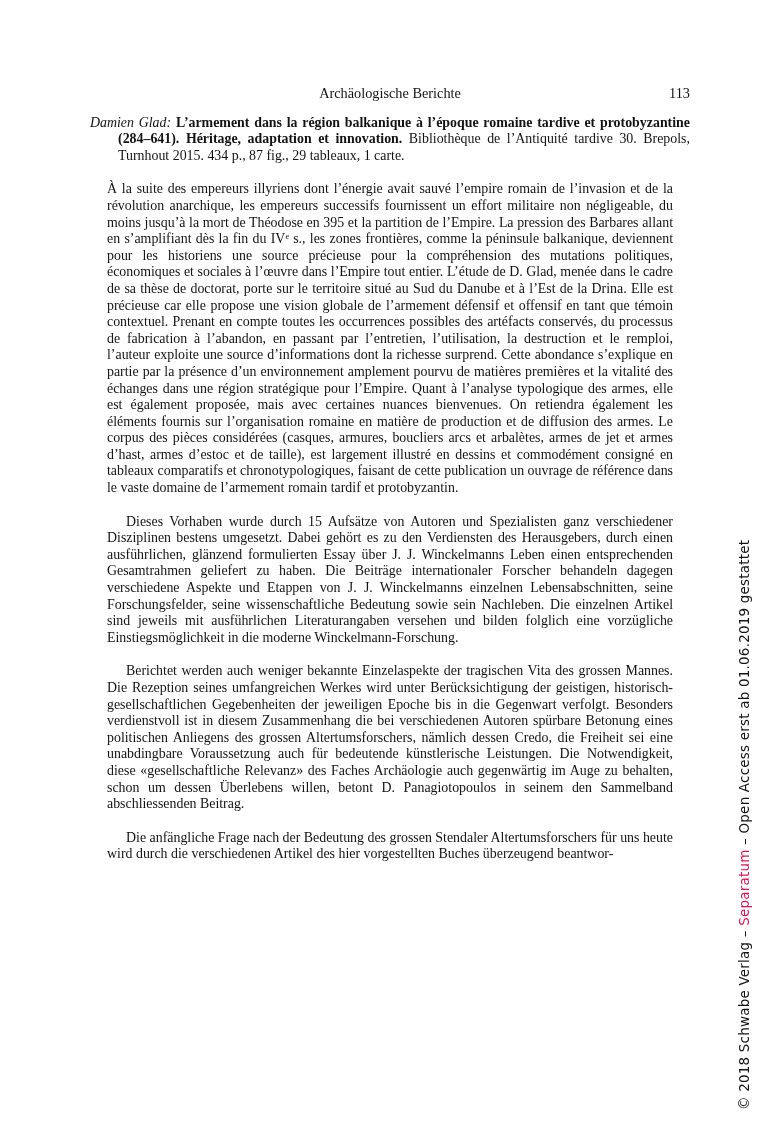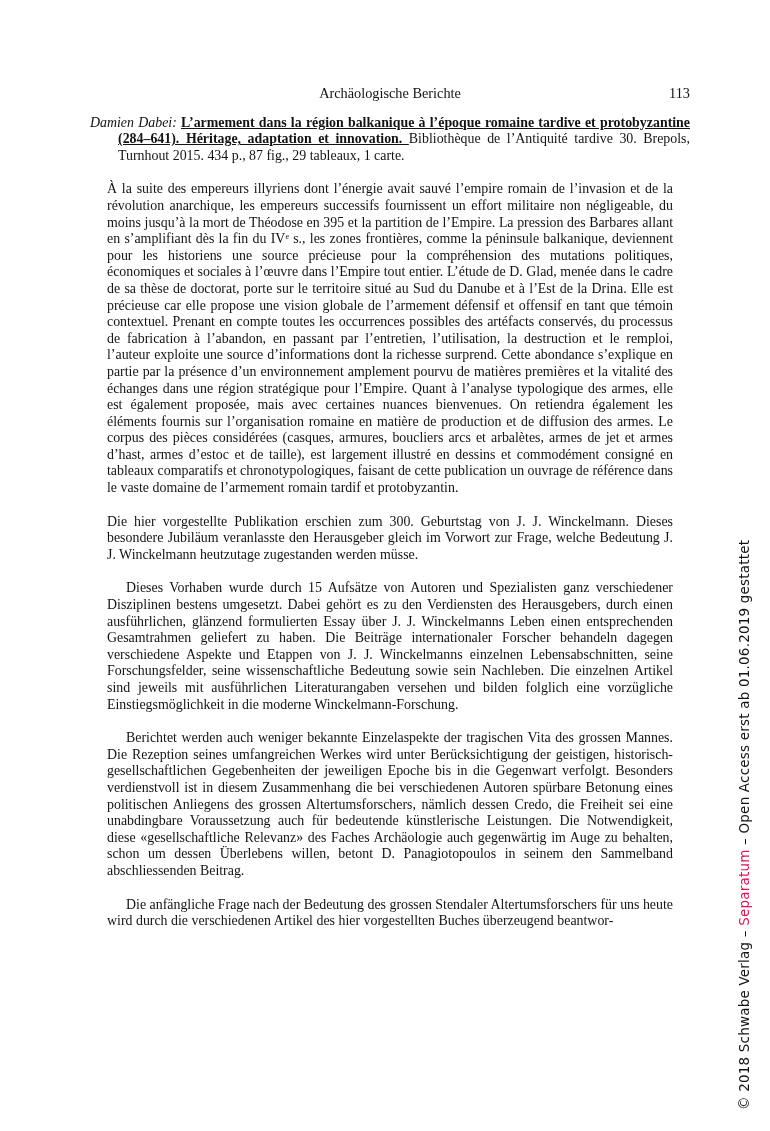--- a/index.html
+++ b/index.html
@@ -28,21 +28,21 @@
     position: absolute;
     right: 0; top: 0;
   }
   .citation {
     text-align: justify;
     padding-left: 28px;
     text-indent: -28px;
     margin: 0;
   }
   .citation .author { font-style: italic; }
-  .citation .title  { font-weight: bold; text-decoration: underline; }
+  .citation .title  { font-weight: bold; }
   .body-par {
     margin: 17px;
     text-align: justify;
   }
   .body-par.indent { text-indent: 19px; }
   .signature {
     margin: 0;
     text-align: right;
   }
   .review-2 { margin-top: 17px; }
@@ -64,26 +64,25 @@
 <body>
 
 <div class="content">
 
   <div class="page-header">
     <span>Archäologische Berichte</span>
     <span class="page-num">113</span>
   </div>
 
   <div class="review">
-    <p class="citation"><span class="author">Damien Dabei: </span><span></span><span class="title">L’armement dans la région balkanique à l’époque romaine tardive et protobyzantine (284–641). Héritage, adaptation et innovation. </span><span>Bibliothèque de l’Antiquité tardive 30. Brepols, Turnhout 2015. 434 p., 87 fig., 29 tableaux, 1 carte.</span></p>
+    <p class="citation"><span class="author">Damien Glad: </span><span></span><span class="title">L’armement dans la région balkanique à l’époque romaine tardive et protobyzantine (284–641). Héritage, adaptation et innovation. </span><span>Bibliothèque de l’Antiquité tardive 30. Brepols, Turnhout 2015. 434 p., 87 fig., 29 tableaux, 1 carte.</span></p>
     <p class="body-par">À la suite des empereurs illyriens dont l’énergie avait sauvé l’empire romain de l’invasion et de la révolution anarchique, les empereurs successifs fournissent un effort militaire non négligeable, du moins jusqu’à la mort de Théodose en 395 et la partition de l’Empire. La pression des Barbares allant en s’amplifiant dès la fin du IVᵉ s., les zones frontières, comme la péninsule balkanique, deviennent pour les historiens une source précieuse pour la compréhension des mutations politiques, économiques et sociales à l’œuvre dans l’Empire tout entier. L’étude de D. Glad, menée dans le cadre de sa thèse de doctorat, porte sur le territoire situé au Sud du Danube et à l’Est de la Drina. Elle est précieuse car elle propose une vision globale de l’armement défensif et offensif en tant que témoin contextuel. Prenant en compte toutes les occurrences possibles des artéfacts conservés, du processus de fabrication à l’abandon, en passant par l’entretien, l’utilisation, la destruction et le remploi, l’auteur exploite une source d’informations dont la richesse surprend. Cette abondance s’explique en partie par la présence d’un environnement amplement pourvu de matières premières et la vitalité des échanges dans une région stratégique pour l’Empire. Quant à l’analyse typologique des armes, elle est également proposée, mais avec certaines nuances bienvenues. On retiendra également les éléments fournis sur l’organisation romaine en matière de production et de diffusion des armes. Le corpus des pièces considérées (casques, armures, boucliers arcs et arbalètes, armes de jet et armes d’hast, armes d’estoc et de taille), est largement illustré en dessins et commodément consigné en tableaux comparatifs et chronotypologiques, faisant de cette publication un ouvrage de référence dans le vaste domaine de l’armement romain tardif et protobyzantin.</p>
   </div>
 
   <div class="review review-2">
-    <p class="body-par">Die hier vorgestellte Publikation erschien zum 300. Geburtstag von J. J. Winckelmann. Dieses besondere Jubiläum veranlasste den Herausgeber gleich im Vorwort zur Frage, welche Bedeutung J. J. Winckelmann heutzutage zugestanden werden müsse.</p>
     <p class="body-par indent">Dieses Vorhaben wurde durch 15 Aufsätze von Autoren und Spezialisten ganz verschiedener Disziplinen bestens umgesetzt. Dabei gehört es zu den Verdiensten des Herausgebers, durch einen ausführlichen, glänzend formulierten Essay über J. J. Winckelmanns Leben einen entsprechenden Gesamtrahmen geliefert zu haben. Die Beiträge internationaler Forscher behandeln dagegen verschiedene Aspekte und Etappen von J. J. Winckelmanns einzelnen Lebensabschnitten, seine Forschungsfelder, seine wissenschaftliche Bedeutung sowie sein Nachleben. Die einzelnen Artikel sind jeweils mit ausführlichen Literaturangaben versehen und bilden folglich eine vorzügliche Einstiegsmöglichkeit in die moderne Winckelmann-Forschung.</p>
     <p class="body-par indent">Berichtet werden auch weniger bekannte Einzelaspekte der tragischen Vita des grossen Mannes. Die Rezeption seines umfangreichen Werkes wird unter Berücksichtigung der geistigen, historisch-gesellschaftlichen Gegebenheiten der jeweiligen Epoche bis in die Gegenwart verfolgt. Besonders verdienstvoll ist in diesem Zusammenhang die bei verschiedenen Autoren spürbare Betonung eines politischen Anliegens des grossen Altertumsforschers, nämlich dessen Credo, die Freiheit sei eine unabdingbare Voraussetzung auch für bedeutende künstlerische Leistungen. Die Notwendigkeit, diese «gesellschaftliche Relevanz» des Faches Archäologie auch gegenwärtig im Auge zu behalten, schon um dessen Überlebens willen, betont D. Panagiotopoulos in seinem den Sammelband abschliessenden Beitrag.</p>
     <p class="body-par indent">Die anfängliche Frage nach der Bedeutung des grossen Stendaler Altertumsforschers für uns heute wird durch die verschiedenen Artikel des hier vorgestellten Buches überzeugend beantwor-</p>
   </div>
 
 </div>
 
 <div class="sidebar"><span>© 2018 Schwabe Verlag – </span><span class="sep">Separatum</span><span> – Open Access erst ab 01.06.2019 gestattet</span></div>
 
 </body></html>

